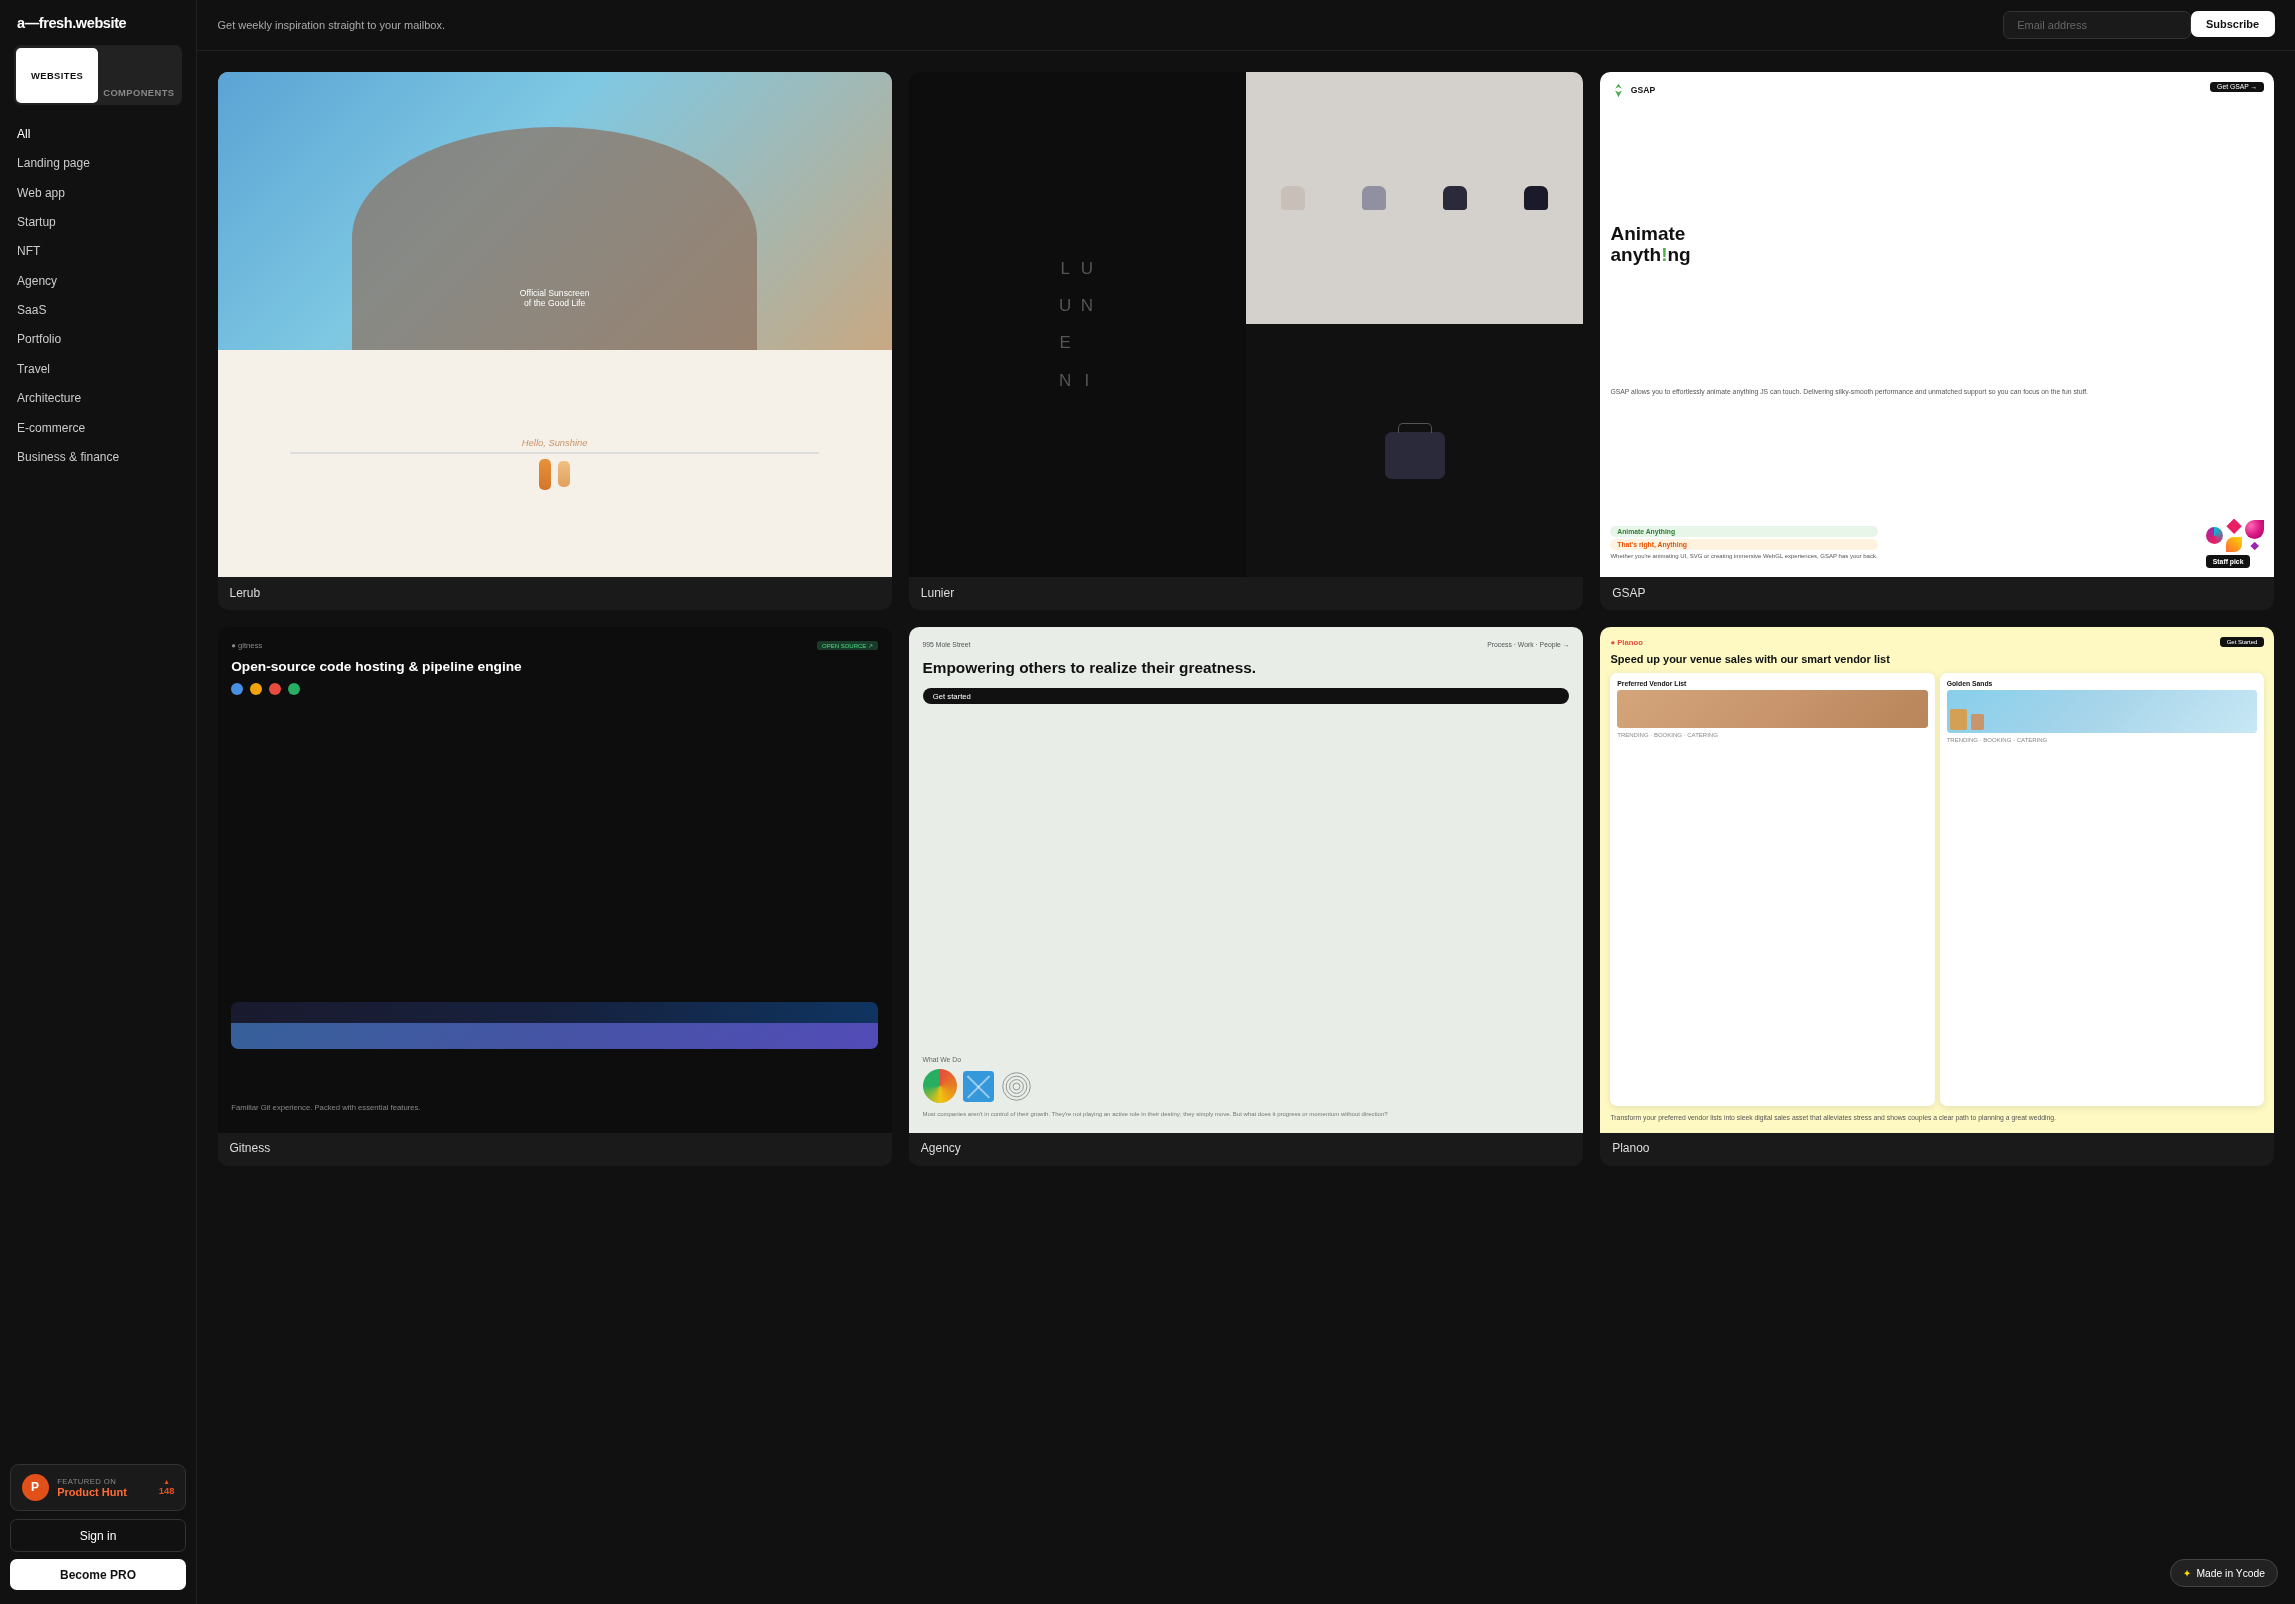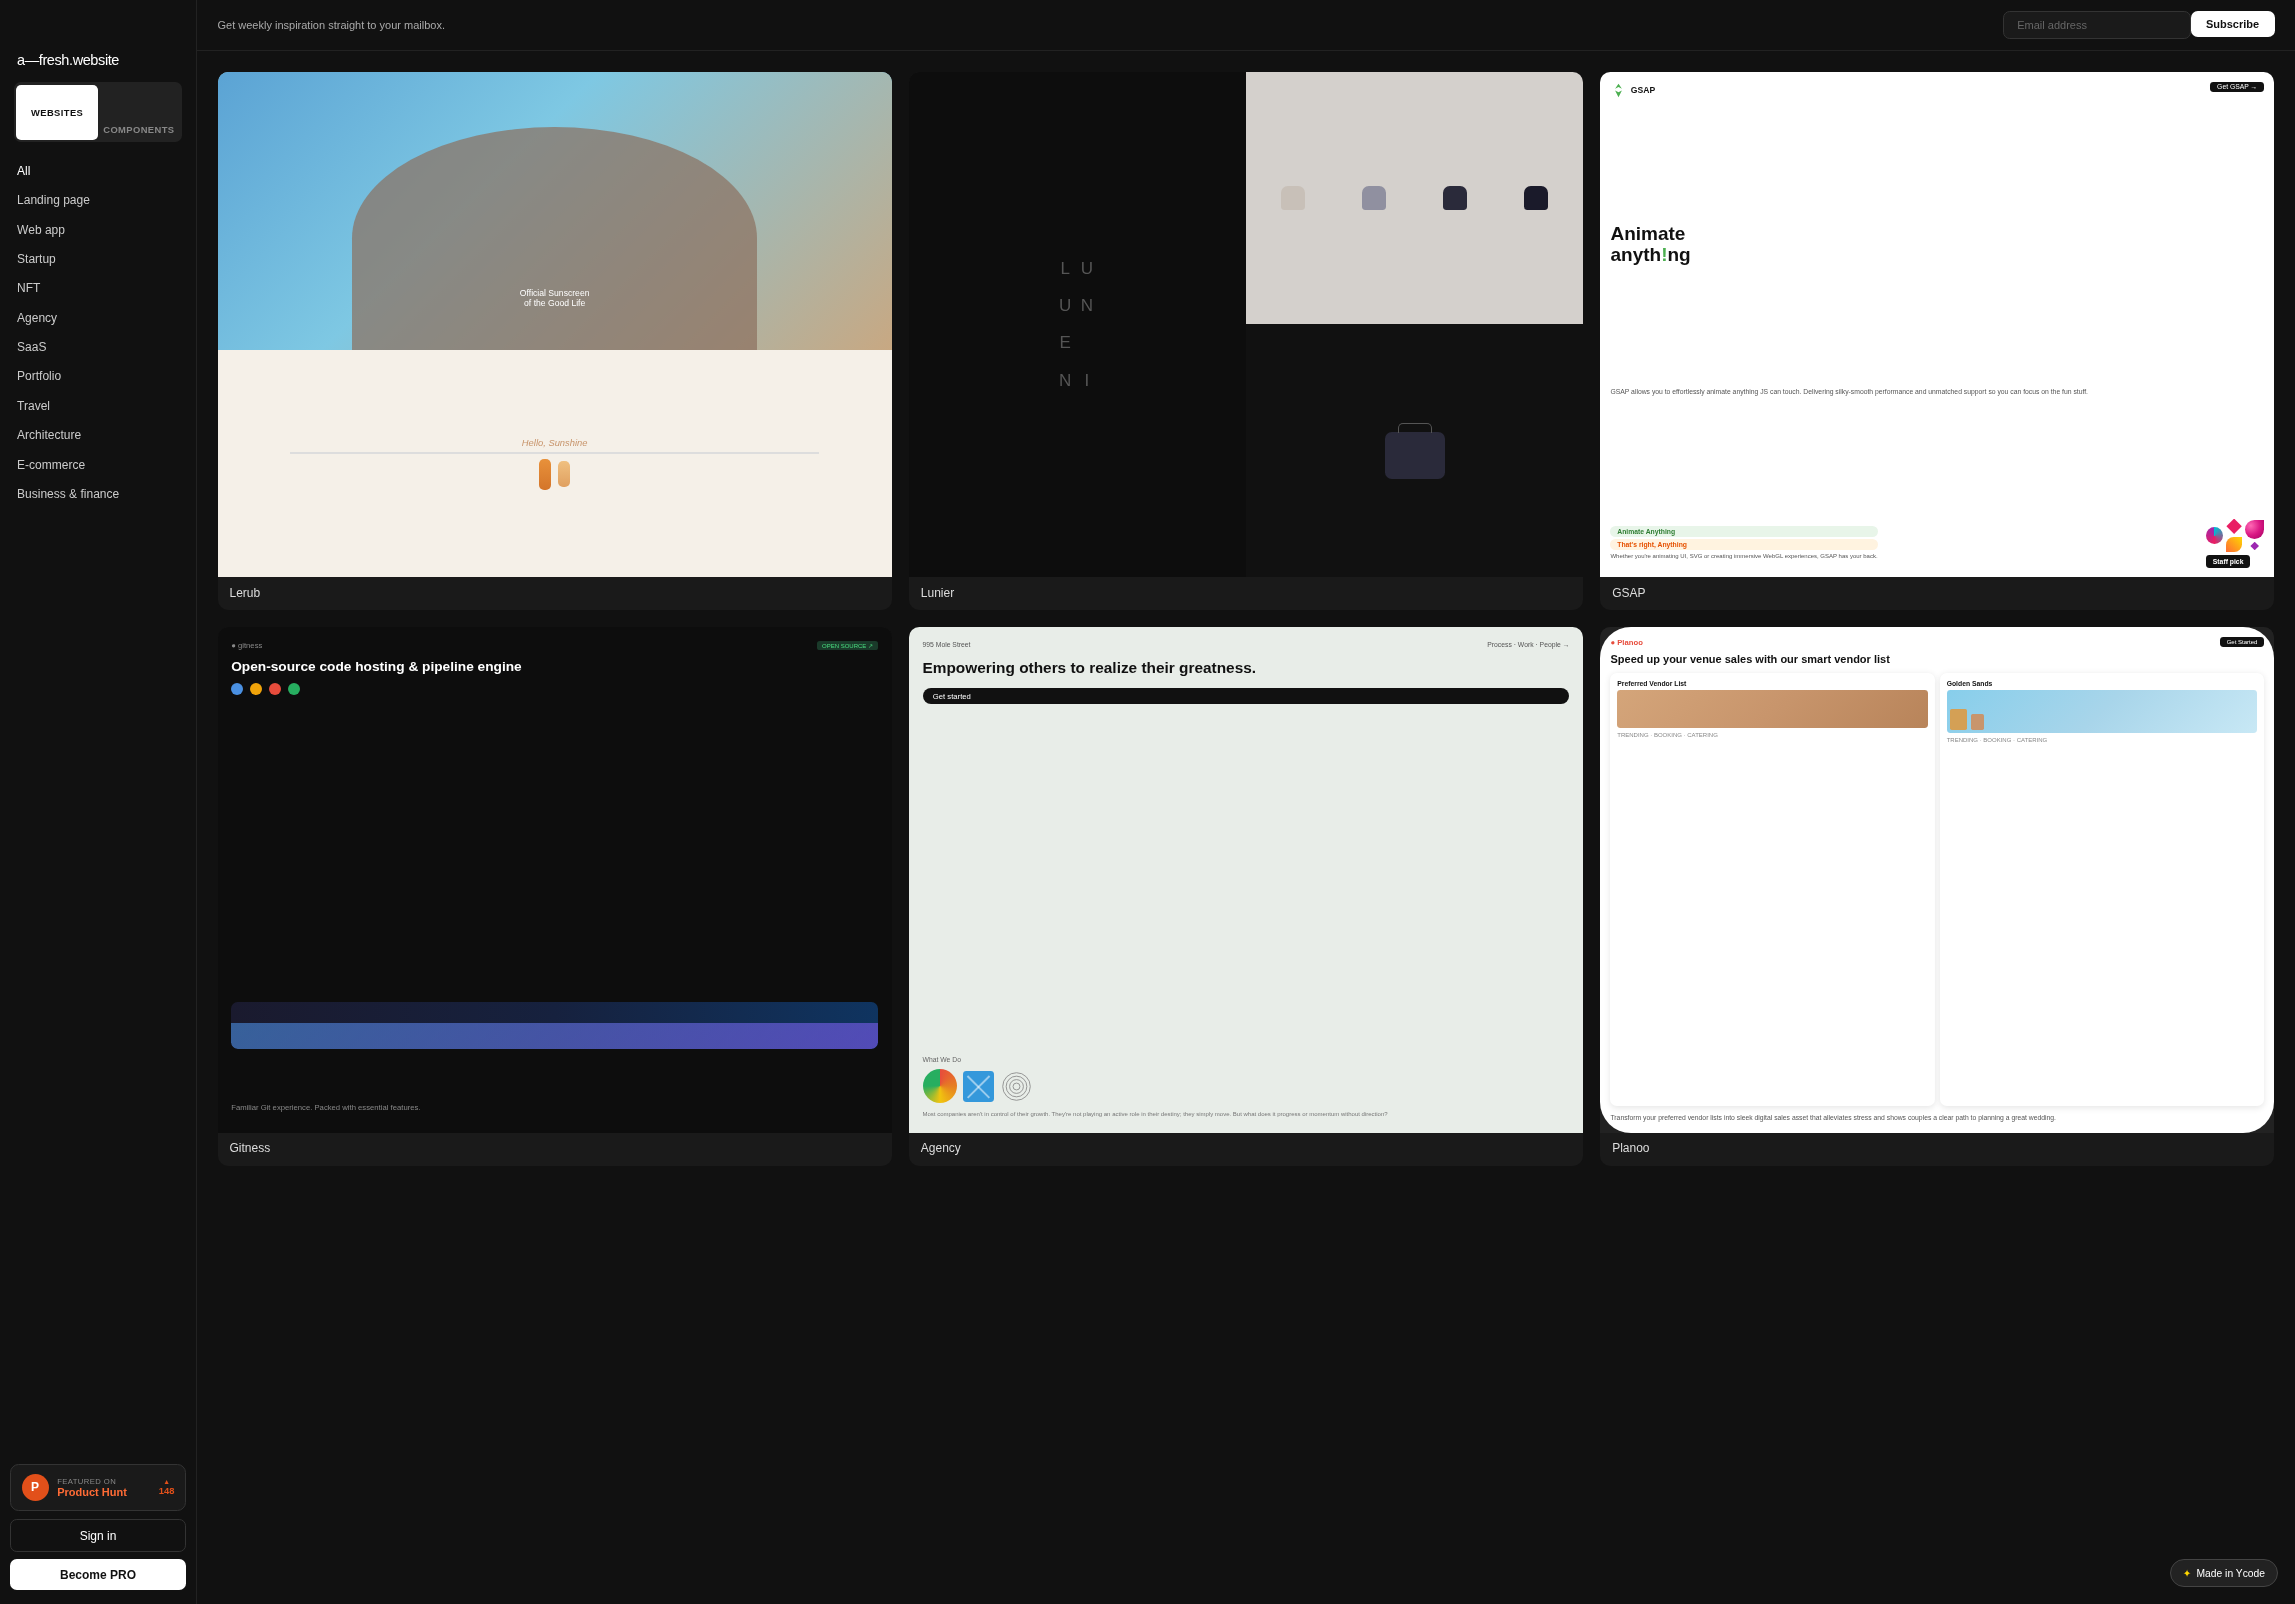--- a/index.html
+++ b/index.html
@@ -20,24 +20,23 @@
       display: flex;
       flex-direction: column;
       border-right: 0.9px solid #222;
       height: 100vh;
       overflow-y: auto;
     }
 
     .logo {
       padding: 15.4px 17px 13.7px;
       font-size: 14.5px;
-      font-weight: 400;
+      font-weight: 700;
       color: #fff;
       letter-spacing: -0.4px;
-      margin-top: 37px;
     }
 
     .tab-bar {
       display: flex;
       margin: 0 13.7px 10.3px;
       background: #222;
       border-radius: 6.8px;
       padding: 2.6px;
     }
 
@@ -484,27 +483,26 @@
       align-items: center;
     }
     .circle-shape {
       width: 34px; height: 34px;
       border-radius: 50%;
       background: conic-gradient(#e74c3c 0deg, #e67e22 90deg, #f1c40f 180deg, #27ae60 270deg);
     }
 
     
     .planoo-thumb {
-      background: #ffffff;
+      background: #fef9c3;
       height: 100%;
       display: flex;
       flex-direction: column;
       padding: 10.3px;
       color: #111;
-      border-radius: 31px;
     }
     .planoo-header {
       font-size: 11px;
       font-weight: 700;
       color: #111;
       margin-bottom: 6.8px;
       line-height: 1.3;
     }
     .planoo-cards {
       display: flex;

